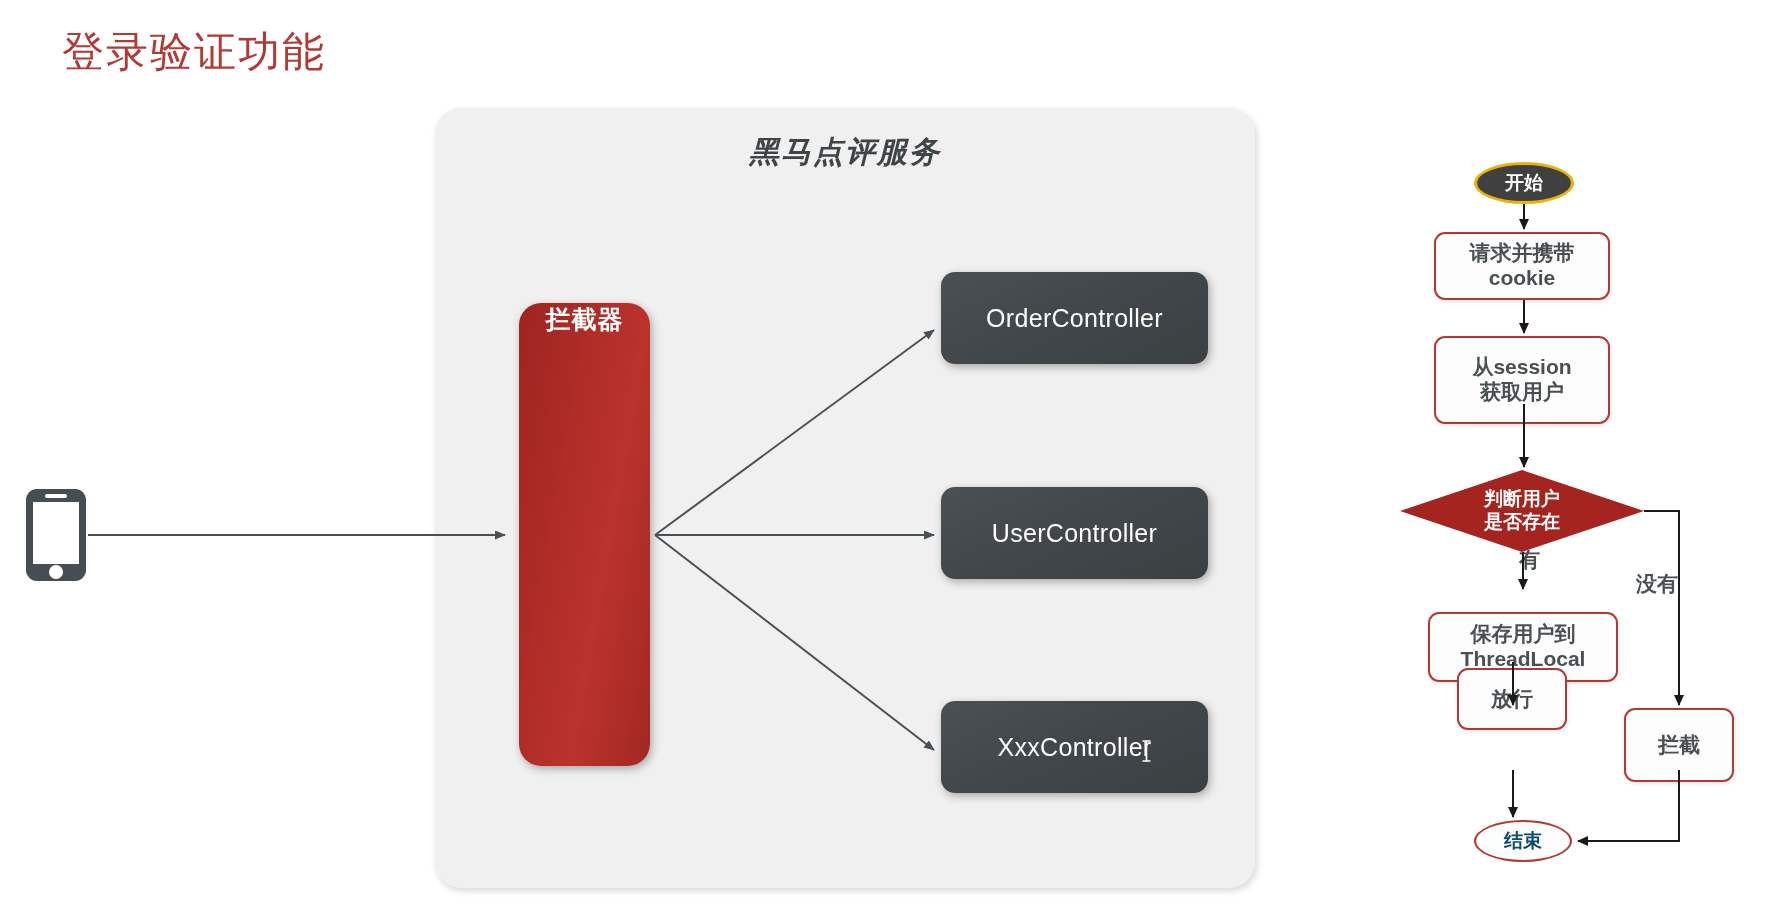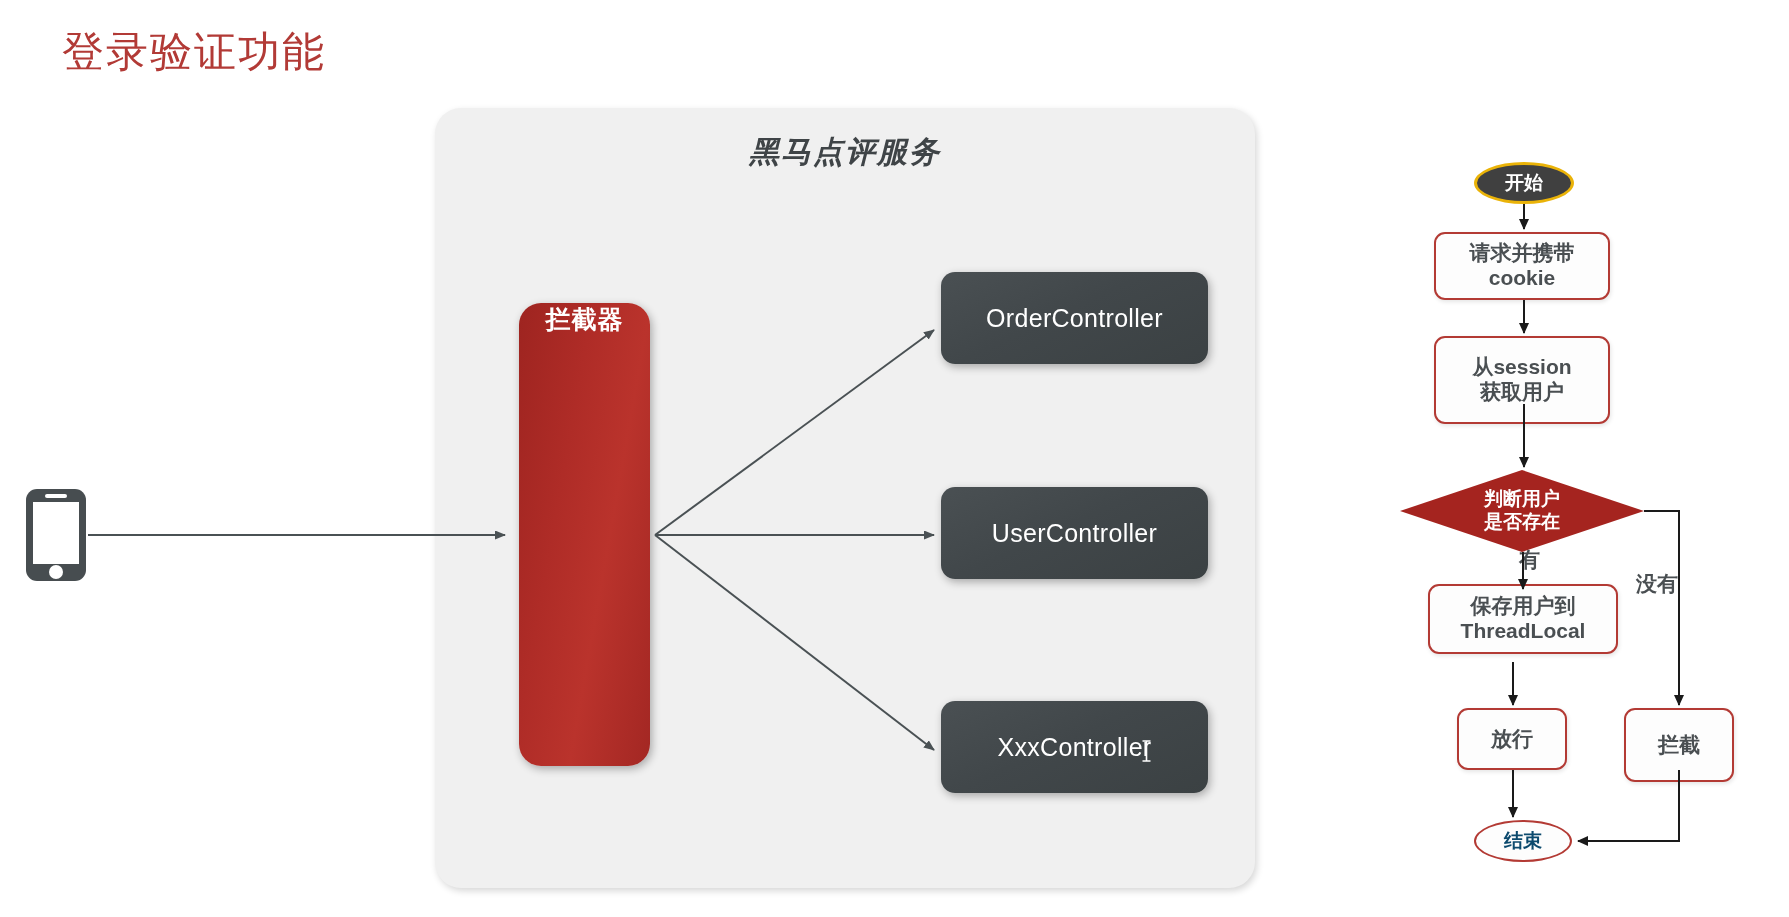--- a/index.html
+++ b/index.html
@@ -148,22 +148,22 @@
   .flow-decision .diamond-label {
     position: relative;
     z-index: 2;
     line-height: 1.2;
   }
 
   #node-start       { left: 1474px; top: 162px;  width: 100px; height: 42px; }
   #node-request     { left: 1434px; top: 232px;  width: 176px; height: 68px; }
   #node-session     { left: 1434px; top: 336px;  width: 176px; height: 88px; }
   #node-decision    { left: 1400px; top: 470px;  width: 244px; height: 82px; }
-  #node-threadlocal { left: 1428px; top: 584px;  width: 190px; height: 70px; }
-  #node-pass        { left: 1457px; top: 708px;  width: 110px; height: 62px; }
+  #node-threadlocal { left: 1428px; top: 612px;  width: 190px; height: 70px; }
+  #node-pass        { left: 1457px; top: 668px;  width: 110px; height: 62px; }
   #node-block       { left: 1624px; top: 708px;  width: 110px; height: 74px; }
   #node-end         { left: 1474px; top: 820px;  width: 98px; height: 42px; }
 
   
   .edge-label {
     position: absolute;
     color: #4A4F52;
     font-size: 21px;
     font-weight: bold;
     white-space: nowrap;

